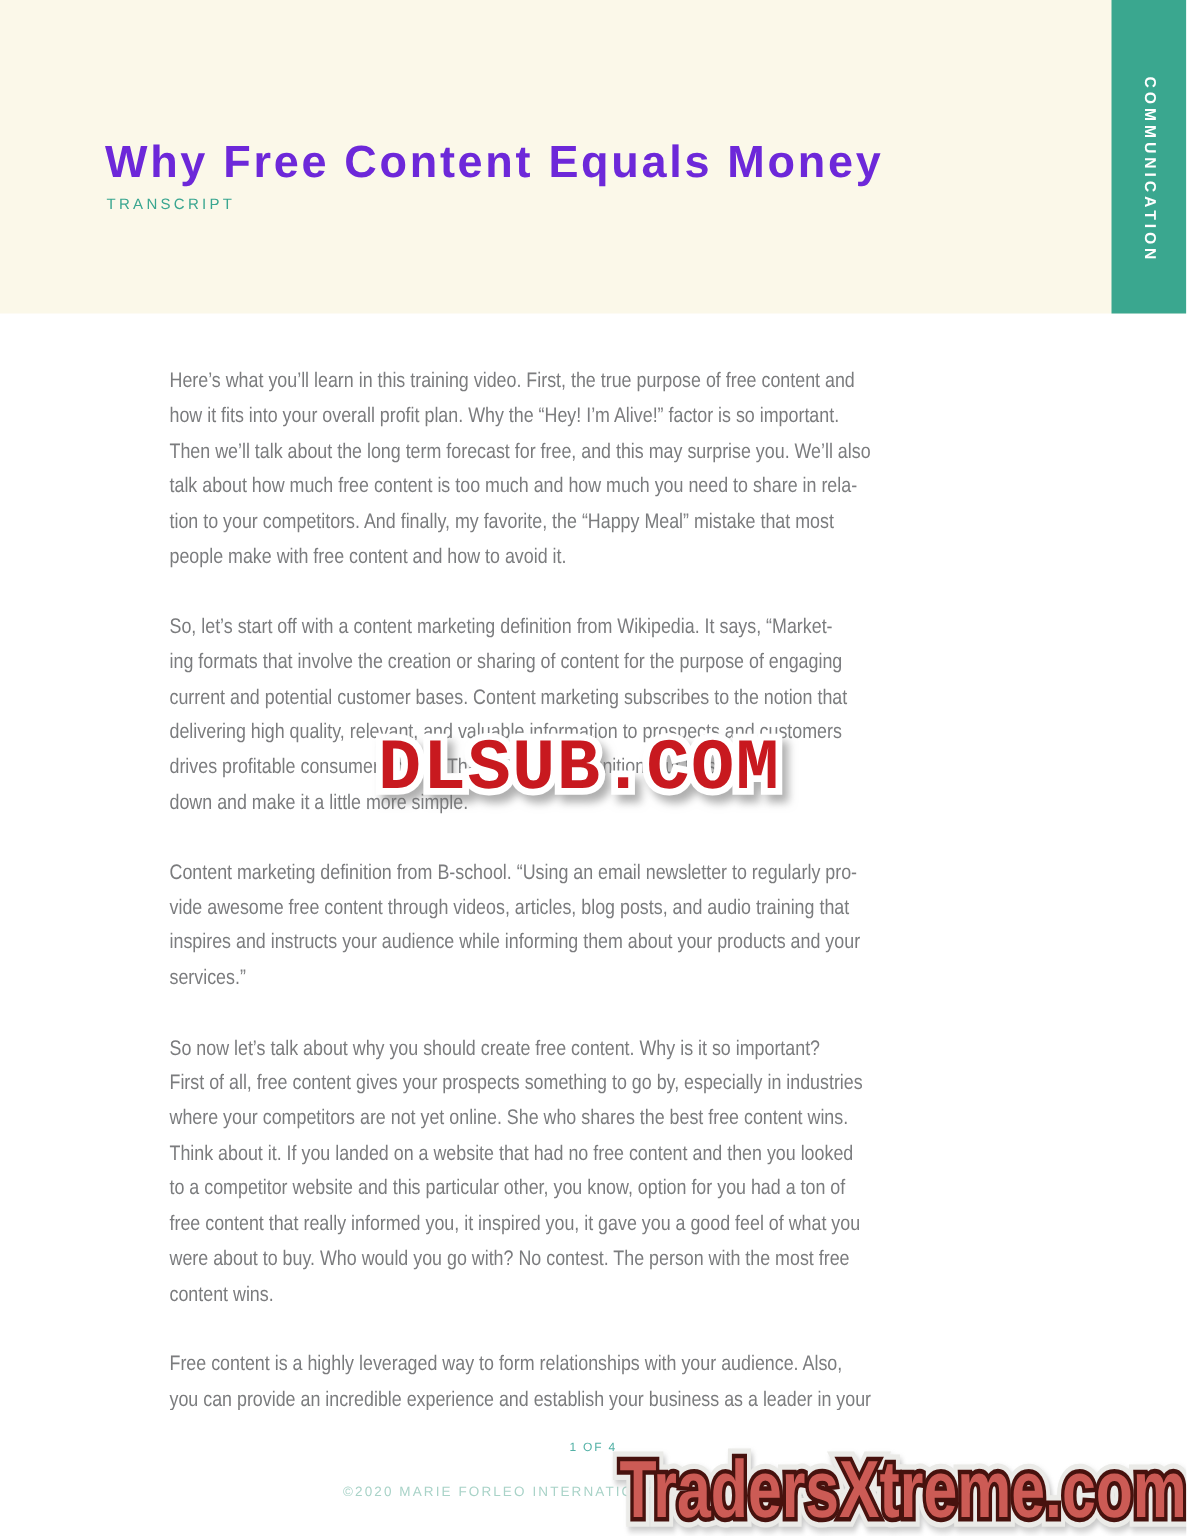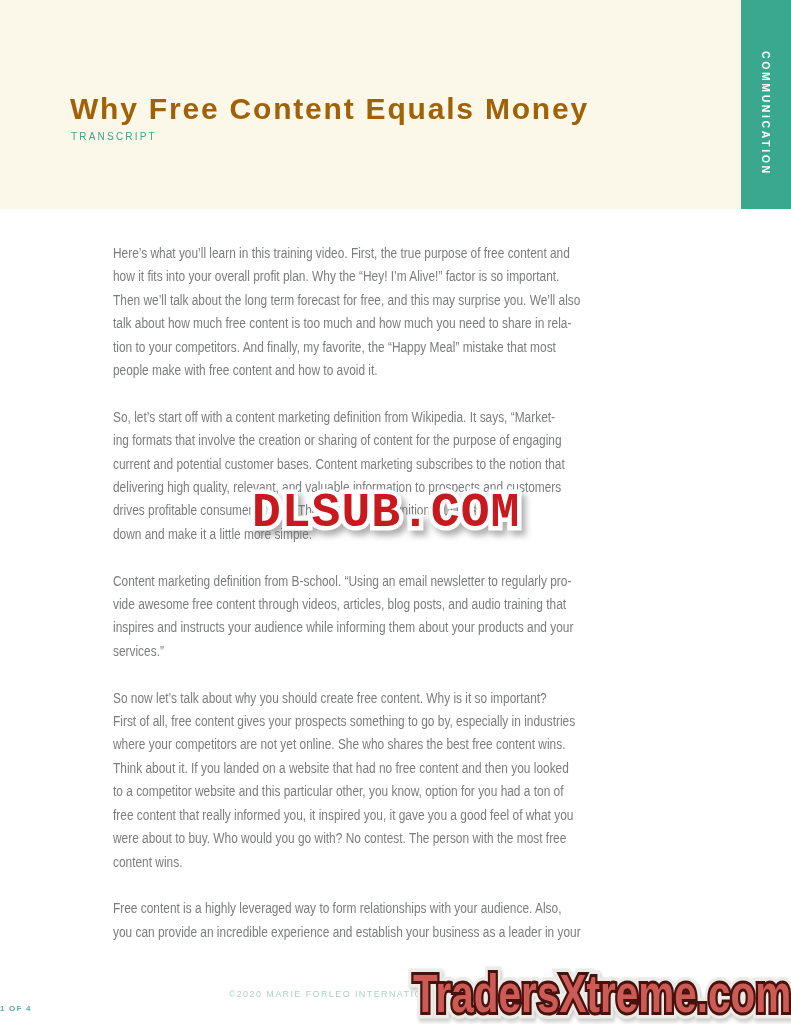--- a/index.html
+++ b/index.html
@@ -11,21 +11,21 @@
   }
 
   
   .header-band {
     position:absolute; left:0; top:0; width:791px; height:209px;
     background:#fbf8e9;
   }
   .page-title {
     position:absolute; left:70px; top:92px;
     font-size:30px; font-weight:bold; letter-spacing:1.8px;
-    color:#a16207; white-space:nowrap;
+    color:#6d28d9; white-space:nowrap;
   }
   .transcript-label {
     position:absolute; left:71px; top:131px;
     font-size:10px; font-weight:normal; letter-spacing:2.2px;
     color:#3aa690;
   }
   .side-tab {
     position:absolute; right:0; top:0; width:50px; height:209px;
     background:#3aa78f;
     display:flex; align-items:center; justify-content:center;
@@ -40,22 +40,22 @@
   .content {
     position:absolute; left:113px; top:242px; width:700px;
     transform:scaleX(0.85); transform-origin:0 0;
     color:#7b7c7e; font-size:14px; line-height:23.4px;
   }
   .content .para { margin-bottom:23.4px; white-space:nowrap; }
 
   
   .page-indicator {
     position:absolute; left:0; top:960px; width:791px;
-    font-size:8px; font-weight:bold;
-    letter-spacing:1.2px; color:#53b1a6;margin-top:44px;
+    text-align:center; font-size:8px; font-weight:normal;
+    letter-spacing:1.2px; color:#53b1a6;
   }
   .copyright {
     position:absolute; left:0; top:989px; width:791px;
     text-align:center; font-size:9px; letter-spacing:1.4px;
     color:#a9d3c8; white-space:nowrap;
   }
 
   
   .wm { pointer-events:none; }
 

